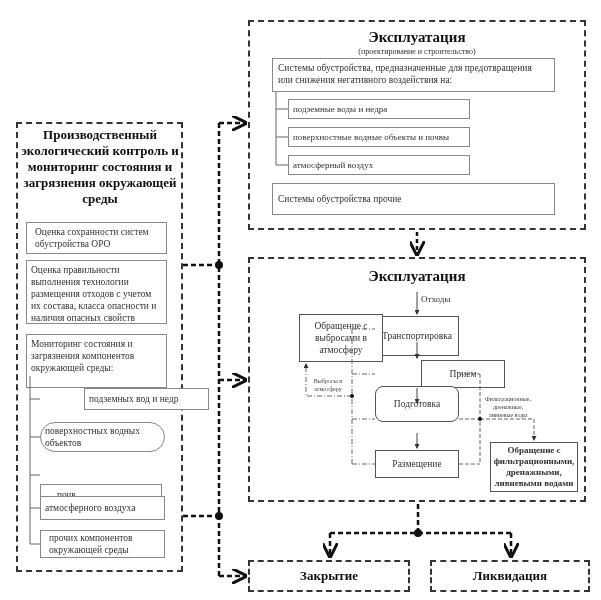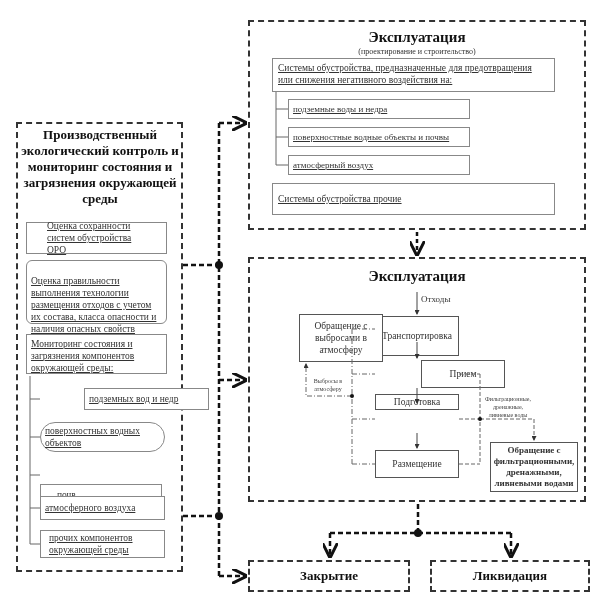--- a/index.html
+++ b/index.html
@@ -1,37 +1,37 @@
 <!DOCTYPE html>
 <html><head>
 <meta charset="utf-8">
 <style>
   html, body { margin: 0; padding: 0; background: #ffffff; }
   body { width: 601px; height: 600px; position: relative; overflow: hidden;
          font-family: "Liberation Serif", "DejaVu Serif", serif; color: #222; }
   .abs { position: absolute; box-sizing: border-box; }
   .dash-big { border: 2px dashed #333; }
-  .box { border: 1px solid #888; background: #fff; text-decoration: underline; }
+  .box { border: 1px solid #888; background: #fff; }
   .box-dark { border: 1.5px solid #555; background: #fff; }
   .t-small { font-size: 9.5px; line-height: 12px; color: #333; }
   .t-tiny { font-size: 6px; line-height: 8px; color: #444; text-align: center; }
   .title { font-weight: bold; text-align: center; color: #111; }
   .center { display: flex; align-items: center; justify-content: center; text-align: center; }
   .vcenter { display: flex; align-items: center; }
   svg.lines { position: absolute; left: 0; top: 0; pointer-events: none; }
 </style>
 </head>
 <body>
 
 <div class="abs dash-big" style="left:16px; top:122px; width:167px; height:450px;"></div>
 <div class="abs title" style="left:20px; top:127px; width:160px; font-size:13px; line-height:16px;">Производственный экологический контроль и мониторинг состояния и загрязнения окружающей среды</div>
 
-<div class="abs box t-small vcenter" style="left:26px; top:222px; width:141px; height:32px; padding:2px 20px;">Оценка сохранности систем обустройства ОРО</div>
-<div class="abs box t-small" style="left:26px; top:260px; width:141px; height:64px; padding:14px 4px;border-radius:6px;">Оценка правильности выполнения технологии размещения отходов с учетом их состава, класса опасности и наличия опасных свойств</div>
-<div class="abs box t-small" style="left:26px; top:334px; width:141px; height:40px; padding:3px 4px;">Мониторинг состояния и загрязнения компонентов окружающей среды:</div>
+<div class="abs box t-small vcenter" style="left:26px; top:222px; width:141px; height:32px; padding:2px 8px;">Оценка сохранности систем обустройства ОРО</div>
+<div class="abs box t-small" style="left:26px; top:260px; width:141px; height:64px; padding:3px 4px;">Оценка правильности выполнения технологии размещения отходов с учетом их состава, класса опасности и наличия опасных свойств</div>
+<div class="abs box t-small" style="left:26px; top:334px; width:141px; height:54px; padding:3px 4px;">Мониторинг состояния и загрязнения компонентов окружающей среды:</div>
 
 <div class="abs box t-small vcenter" style="left:40px; top:388px; width:125px; height:22px; padding:0 4px;margin-left:44px;">подземных вод и недр</div>
 <div class="abs box t-small vcenter" style="left:40px; top:422px; width:125px; height:30px; padding:0 4px;border-radius:15px;">поверхностных водных объектов</div>
 <div class="abs box t-small vcenter" style="left:40px; top:464px; width:122px; height:22px; padding:0 16px;margin-top:20px;">почв</div>
 <div class="abs box t-small vcenter" style="left:40px; top:496px; width:125px; height:24px; padding:0 4px;">атмосферного воздуха</div>
 <div class="abs box t-small vcenter" style="left:40px; top:530px; width:125px; height:28px; padding:0 8px;">прочих компонентов окружающей среды</div>
 
 <div class="abs dash-big" style="left:248px; top:20px; width:338px; height:210px;"></div>
 <div class="abs title" style="left:250px; top:28px; width:334px; font-size:15px; line-height:18px;">Эксплуатация</div>
 <div class="abs t-small" style="left:250px; top:46px; width:334px; text-align:center; font-size:8px;">(проектирование и строительство)</div>
@@ -41,21 +41,21 @@
 <div class="abs box t-small vcenter" style="left:288px; top:127px; width:182px; height:20px; padding:0 4px; font-size:9px;">поверхностные водные объекты и почвы</div>
 <div class="abs box t-small vcenter" style="left:288px; top:155px; width:182px; height:20px; padding:0 4px; font-size:9px;">атмосферный воздух</div>
 <div class="abs box t-small vcenter" style="left:272px; top:183px; width:283px; height:32px; padding:0 5px;">Системы обустройства прочие</div>
 
 <div class="abs dash-big" style="left:248px; top:257px; width:338px; height:245px;"></div>
 <div class="abs title" style="left:250px; top:267px; width:334px; font-size:15px; line-height:18px;">Эксплуатация</div>
 <div class="abs t-small" style="left:421px; top:293px; font-size:9px;">Отходы</div>
 
 <div class="abs box-dark t-small center" style="left:375px; top:316px; width:84px; height:40px;">Транспортировка</div>
 <div class="abs box-dark t-small center" style="left:375px; top:360px; width:84px; height:28px;margin-left:46px;">Прием</div>
-<div class="abs box-dark t-small center" style="left:375px; top:394px; width:84px; height:16px;">Подготовка</div>
+<div class="abs box-dark t-small center" style="left:375px; top:386px; width:84px; height:36px;border-radius:8px;">Подготовка</div>
 <div class="abs box-dark t-small center" style="left:375px; top:450px; width:84px; height:28px;">Размещение</div>
 
 <div class="abs box-dark t-small center" style="left:258px; top:314px; width:84px; height:48px; padding:2px 4px;margin-left:41px;">Обращение с выбросами в атмосферу</div>
 <div class="abs t-tiny" style="left:310px; top:377px; width:36px;">Выбросы в атмосферу</div>
 
 <div class="abs t-tiny" style="left:480px; top:395px; width:56px;">Фильтрационные, дренажные, ливневые воды</div>
 <div class="abs box-dark t-small center" style="left:490px; top:442px; width:88px; height:50px; padding:2px 3px; font-weight:bold; font-size:9px; line-height:11px;">Обращение с фильтрационными, дренажными, ливневыми водами</div>
 
 <div class="abs dash-big title center" style="left:248px; top:560px; width:162px; height:32px; font-size:13px;">Закрытие</div>
 <div class="abs dash-big title center" style="left:430px; top:560px; width:160px; height:32px; font-size:13px;">Ликвидация</div>

